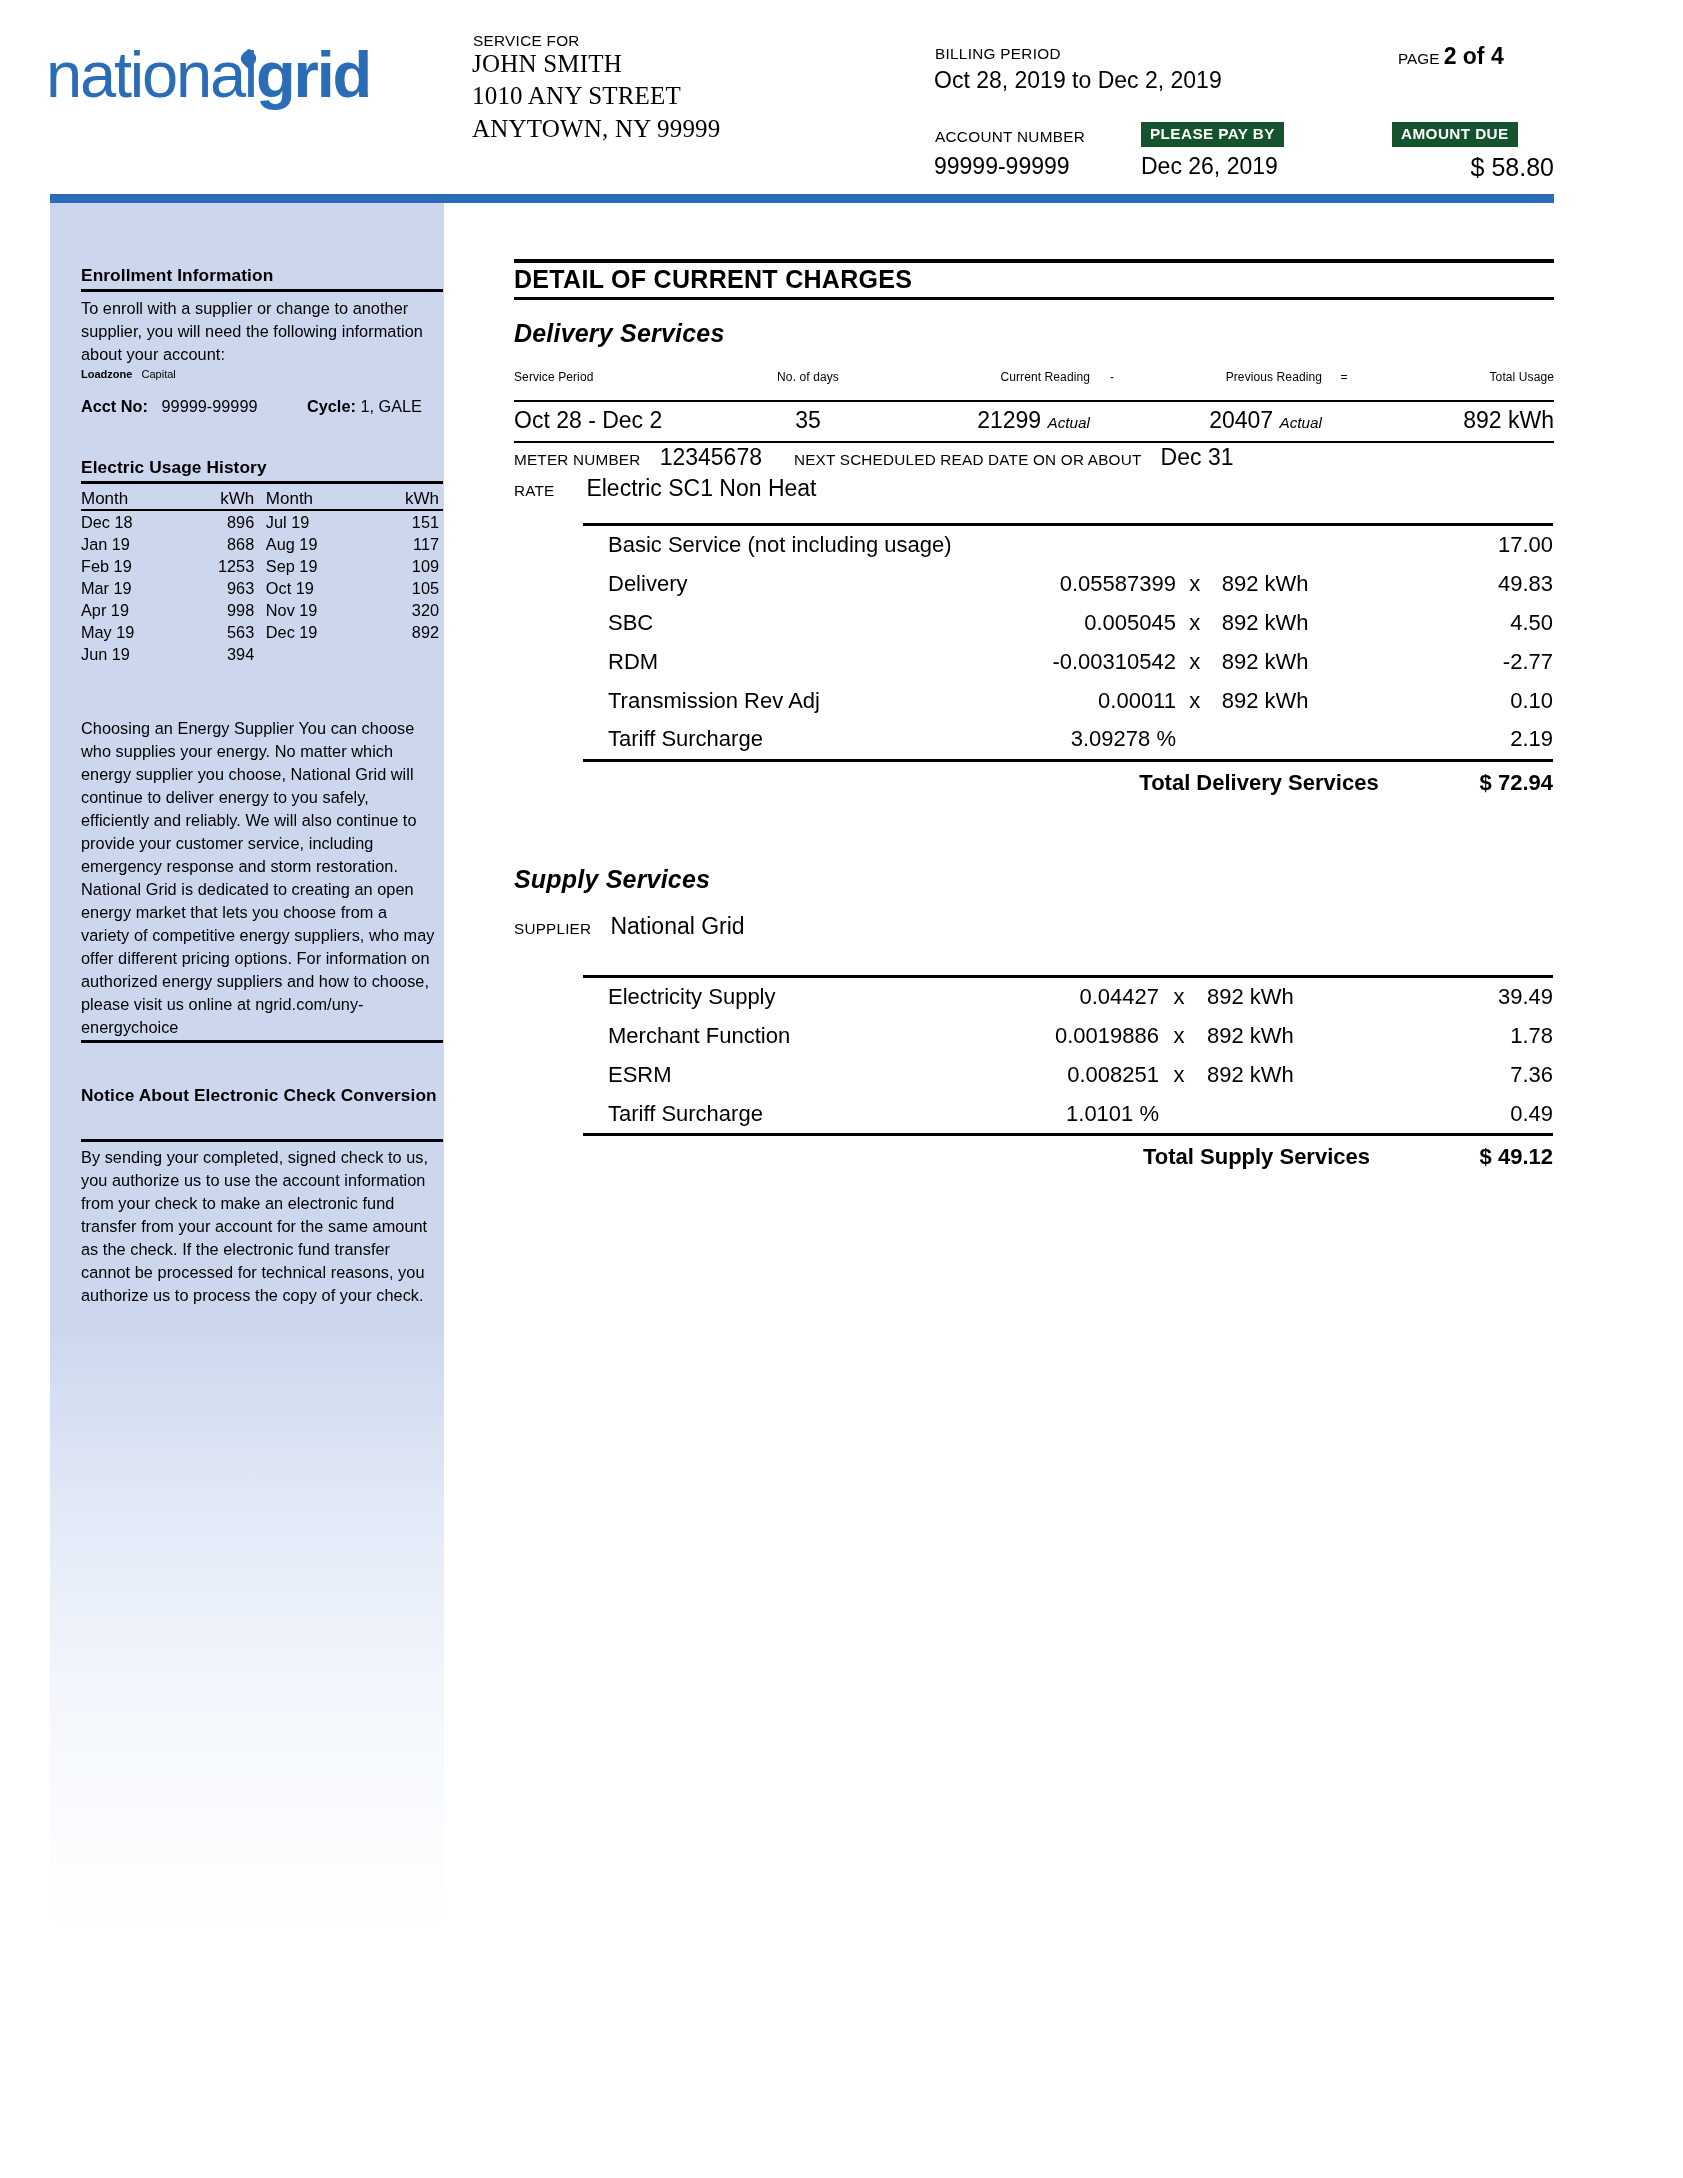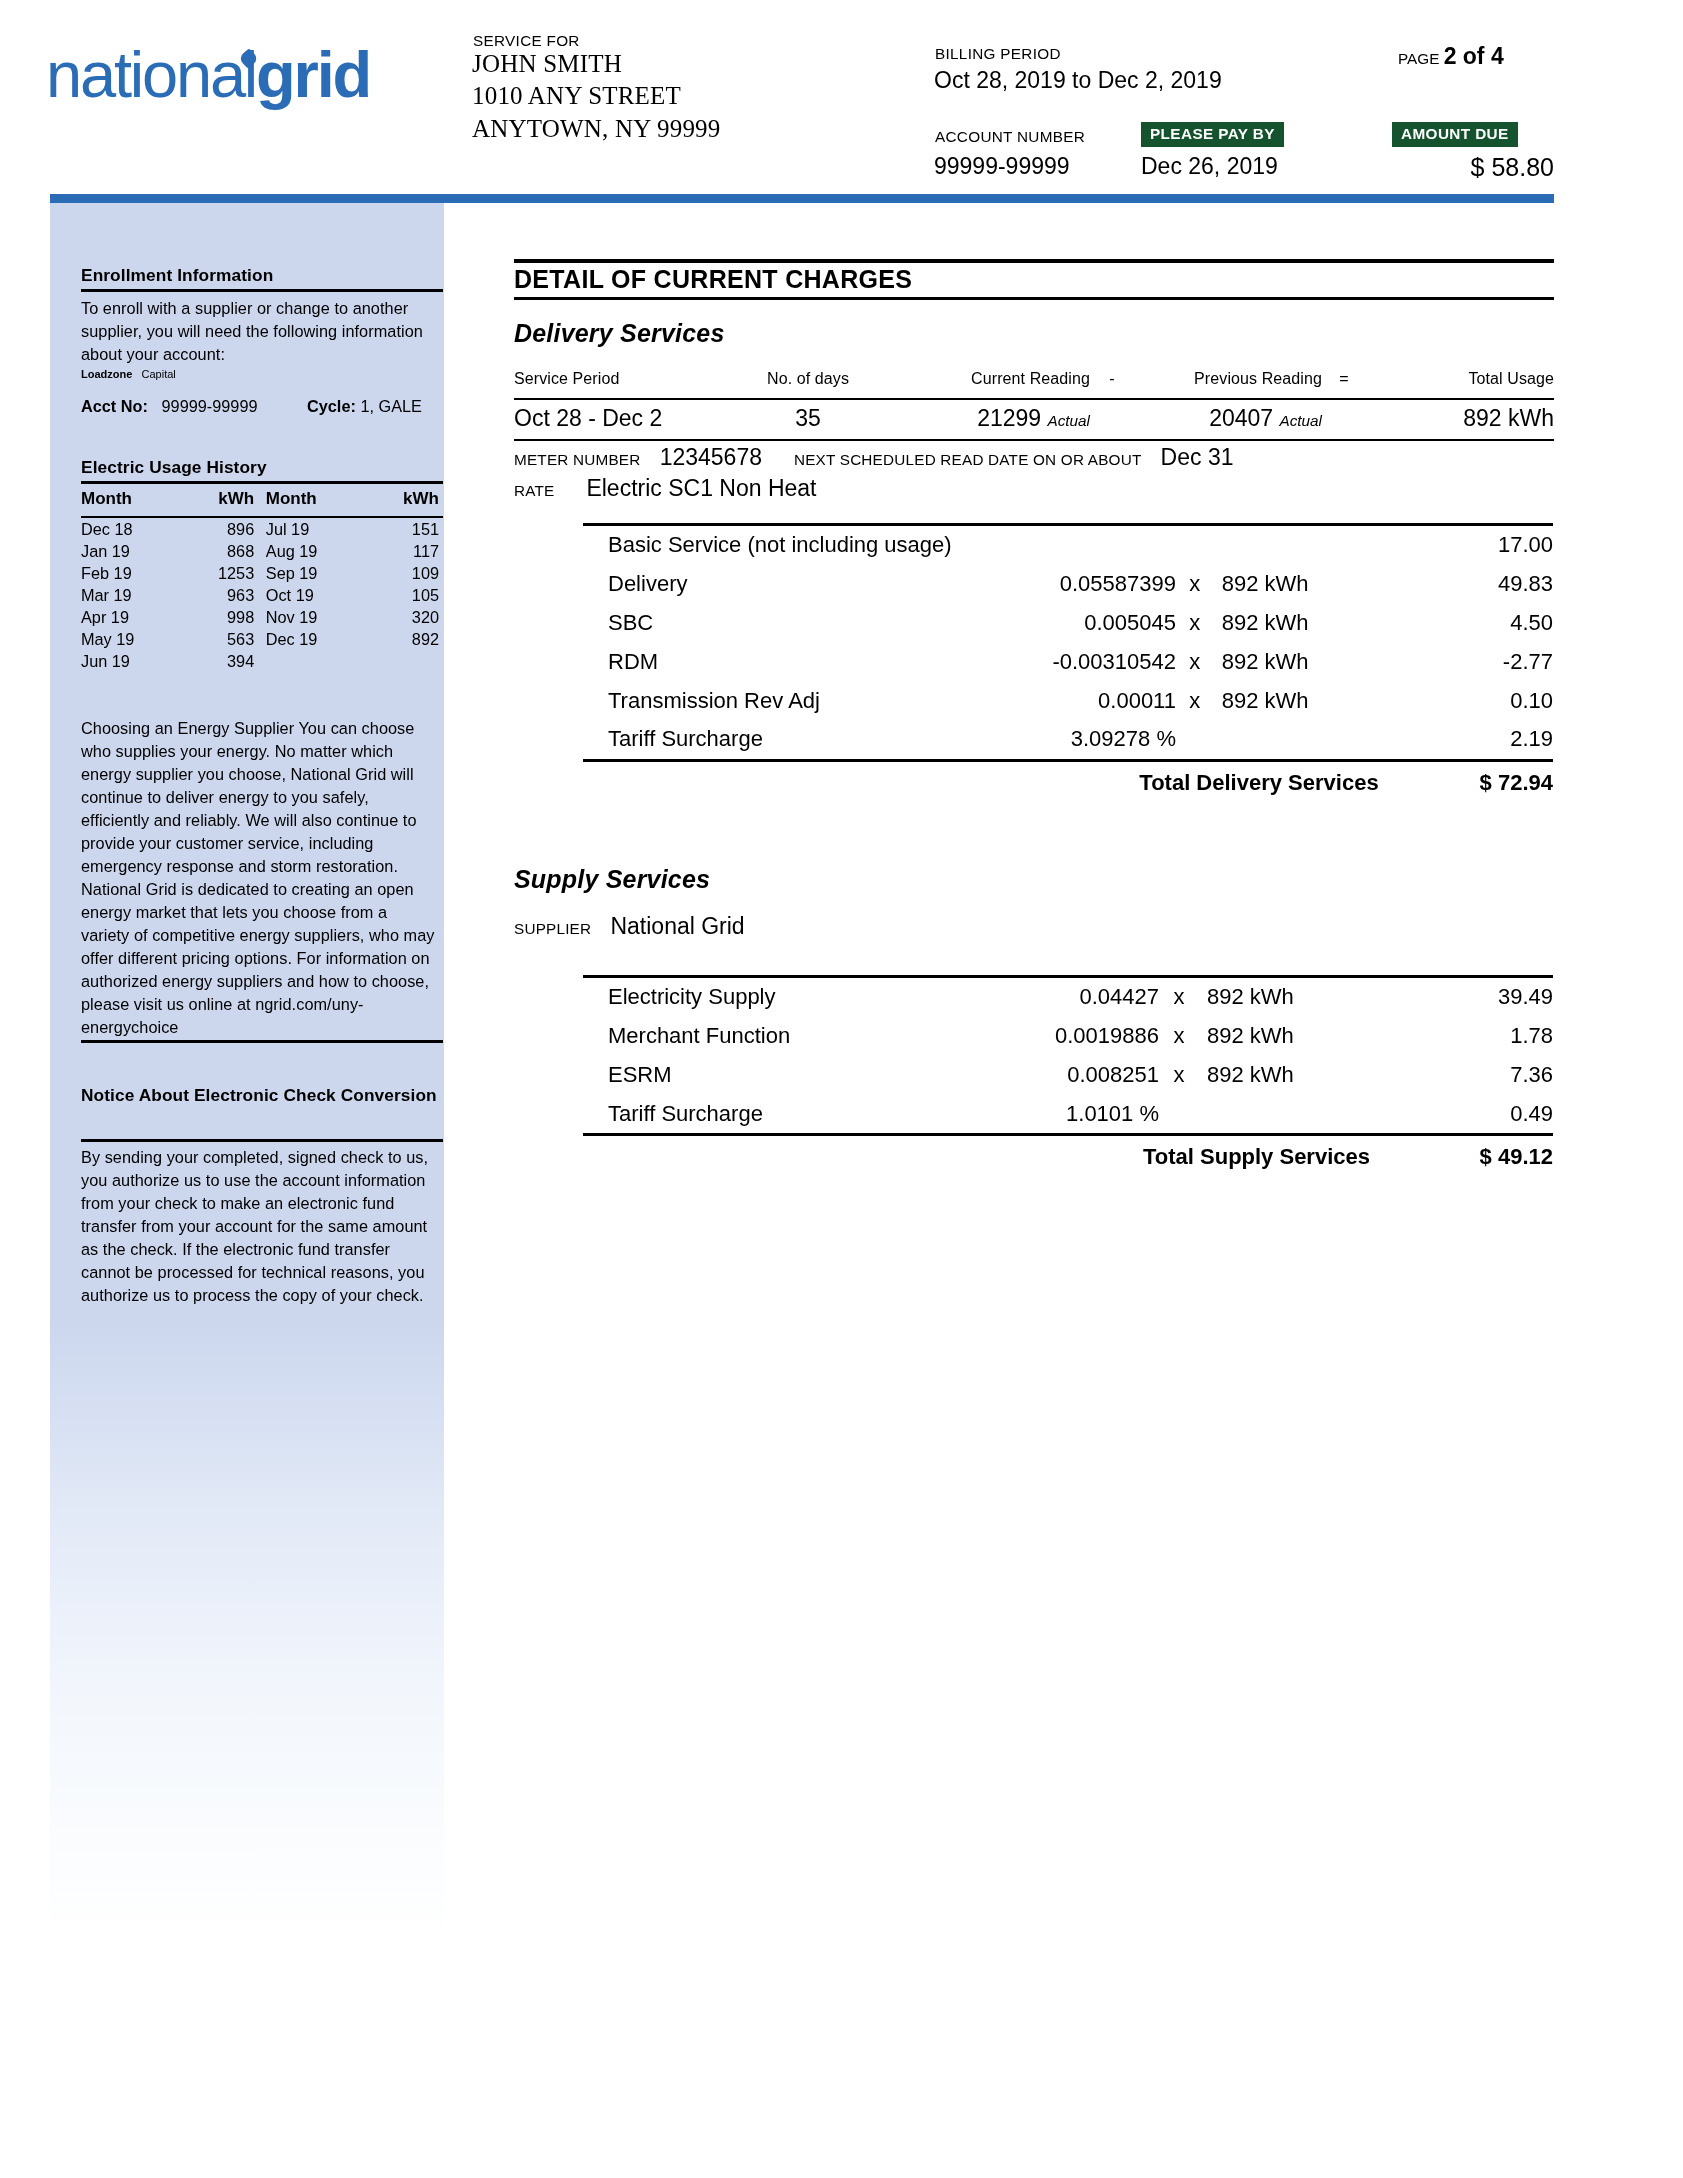--- a/index.html
+++ b/index.html
@@ -137,22 +137,22 @@
   #sb-usage-rule { top: 481px; }
 
   #usage-table {
     position: absolute;
     left: 81px; top: 487px;
     width: 362px;
     border-collapse: collapse;
     font-size: 16.3px;
   }
   #usage-table th {
-    font-weight: bold;
-    padding: 2px 0 7px 0;
+    font-weight: normal;
+    padding: 2px 0 0 0;
     border-bottom: 2.5px solid #000;
     font-size: 17px;
   }
   #usage-table td { padding: 1.5px 0; }
   #usage-table .c-mon { text-align: left;  width: 91px; }
   #usage-table .c-kwh { text-align: right; width: 87px; padding-right: 4px; }
   #usage-table .c-gap { width: 8px; }
 
   #sb-supplier-body { top: 717px; width: 358px; }
   #sb-supplier-rule { top: 1040px; }
@@ -185,23 +185,23 @@
   #delivery-title { top: 319px; }
   #supply-title   { top: 865px; }
 
   
   #meter-table {
     position: absolute; left: 514px; top: 370px;
     width: 1040px;
     border-collapse: collapse;
   }
   #meter-table th {
-    font-size: 16px; font-weight: normal;
+    font-size: 12px; font-weight: normal;
     letter-spacing: 0.1px;
-    padding: 0 0 10px 0;
+    padding: 0 0 16px 0;
     vertical-align: bottom;
     border-bottom: 2.5px solid #000;
   }
   #meter-table td {
     font-size: 23px;
     padding: 5px 0 7px 0;
     border-bottom: 2.5px solid #000;
     white-space: nowrap;
   }
   .mt-sp   { text-align: left; }

